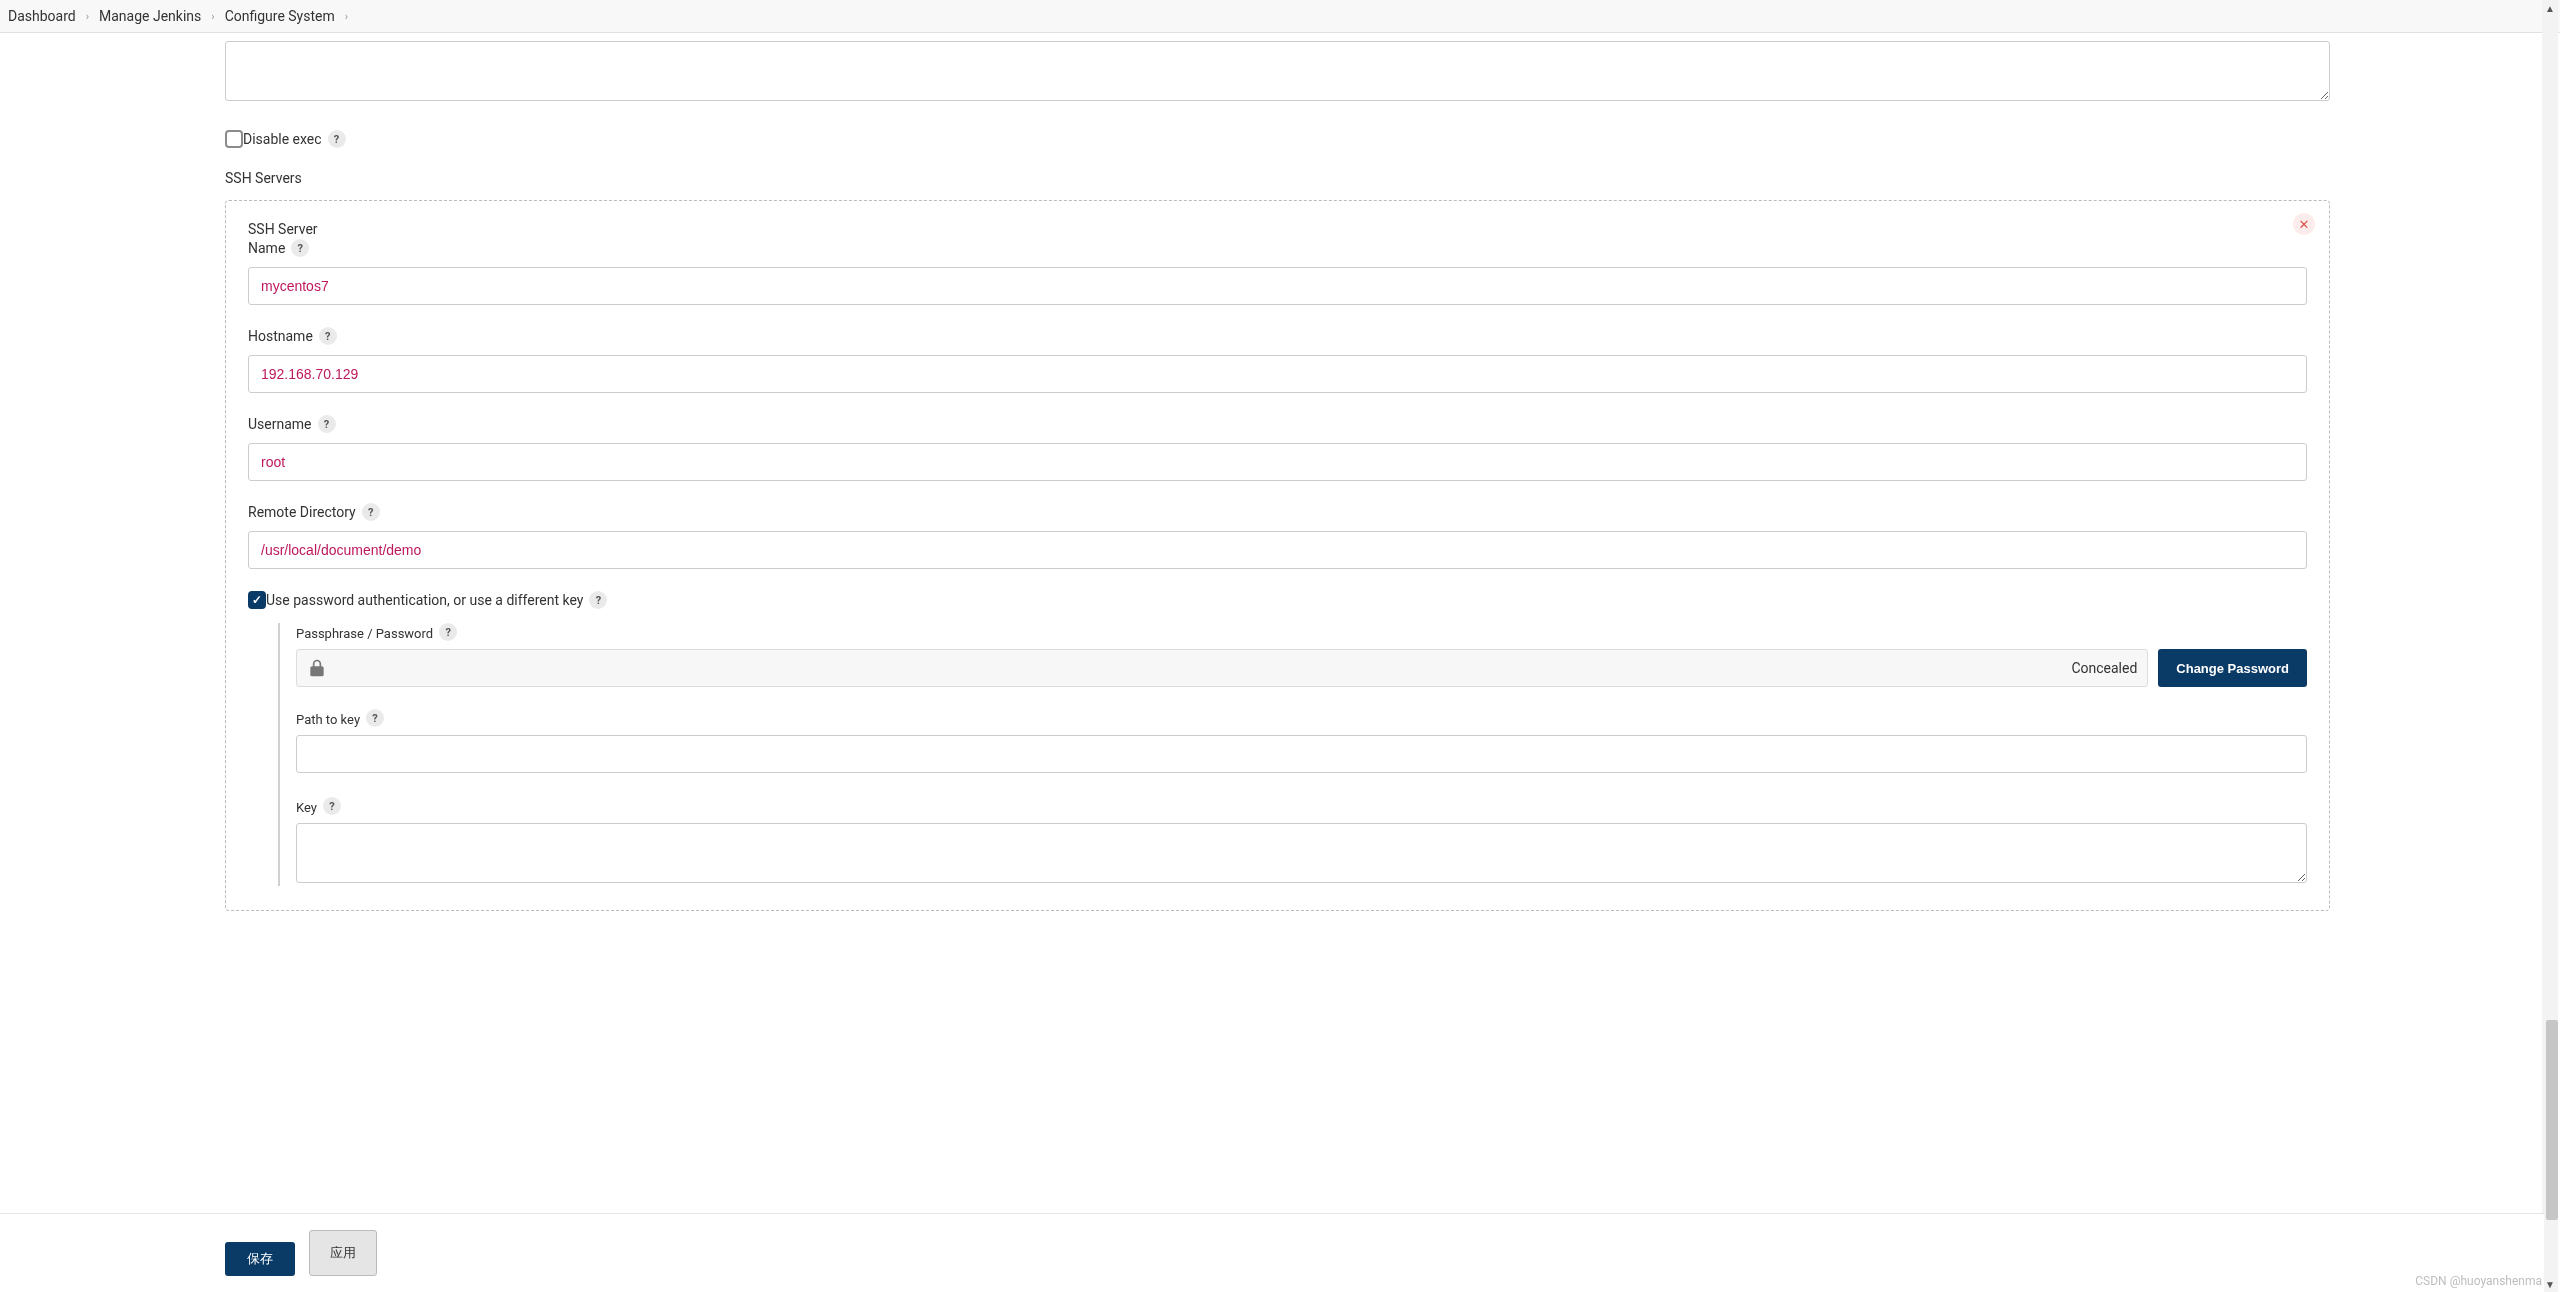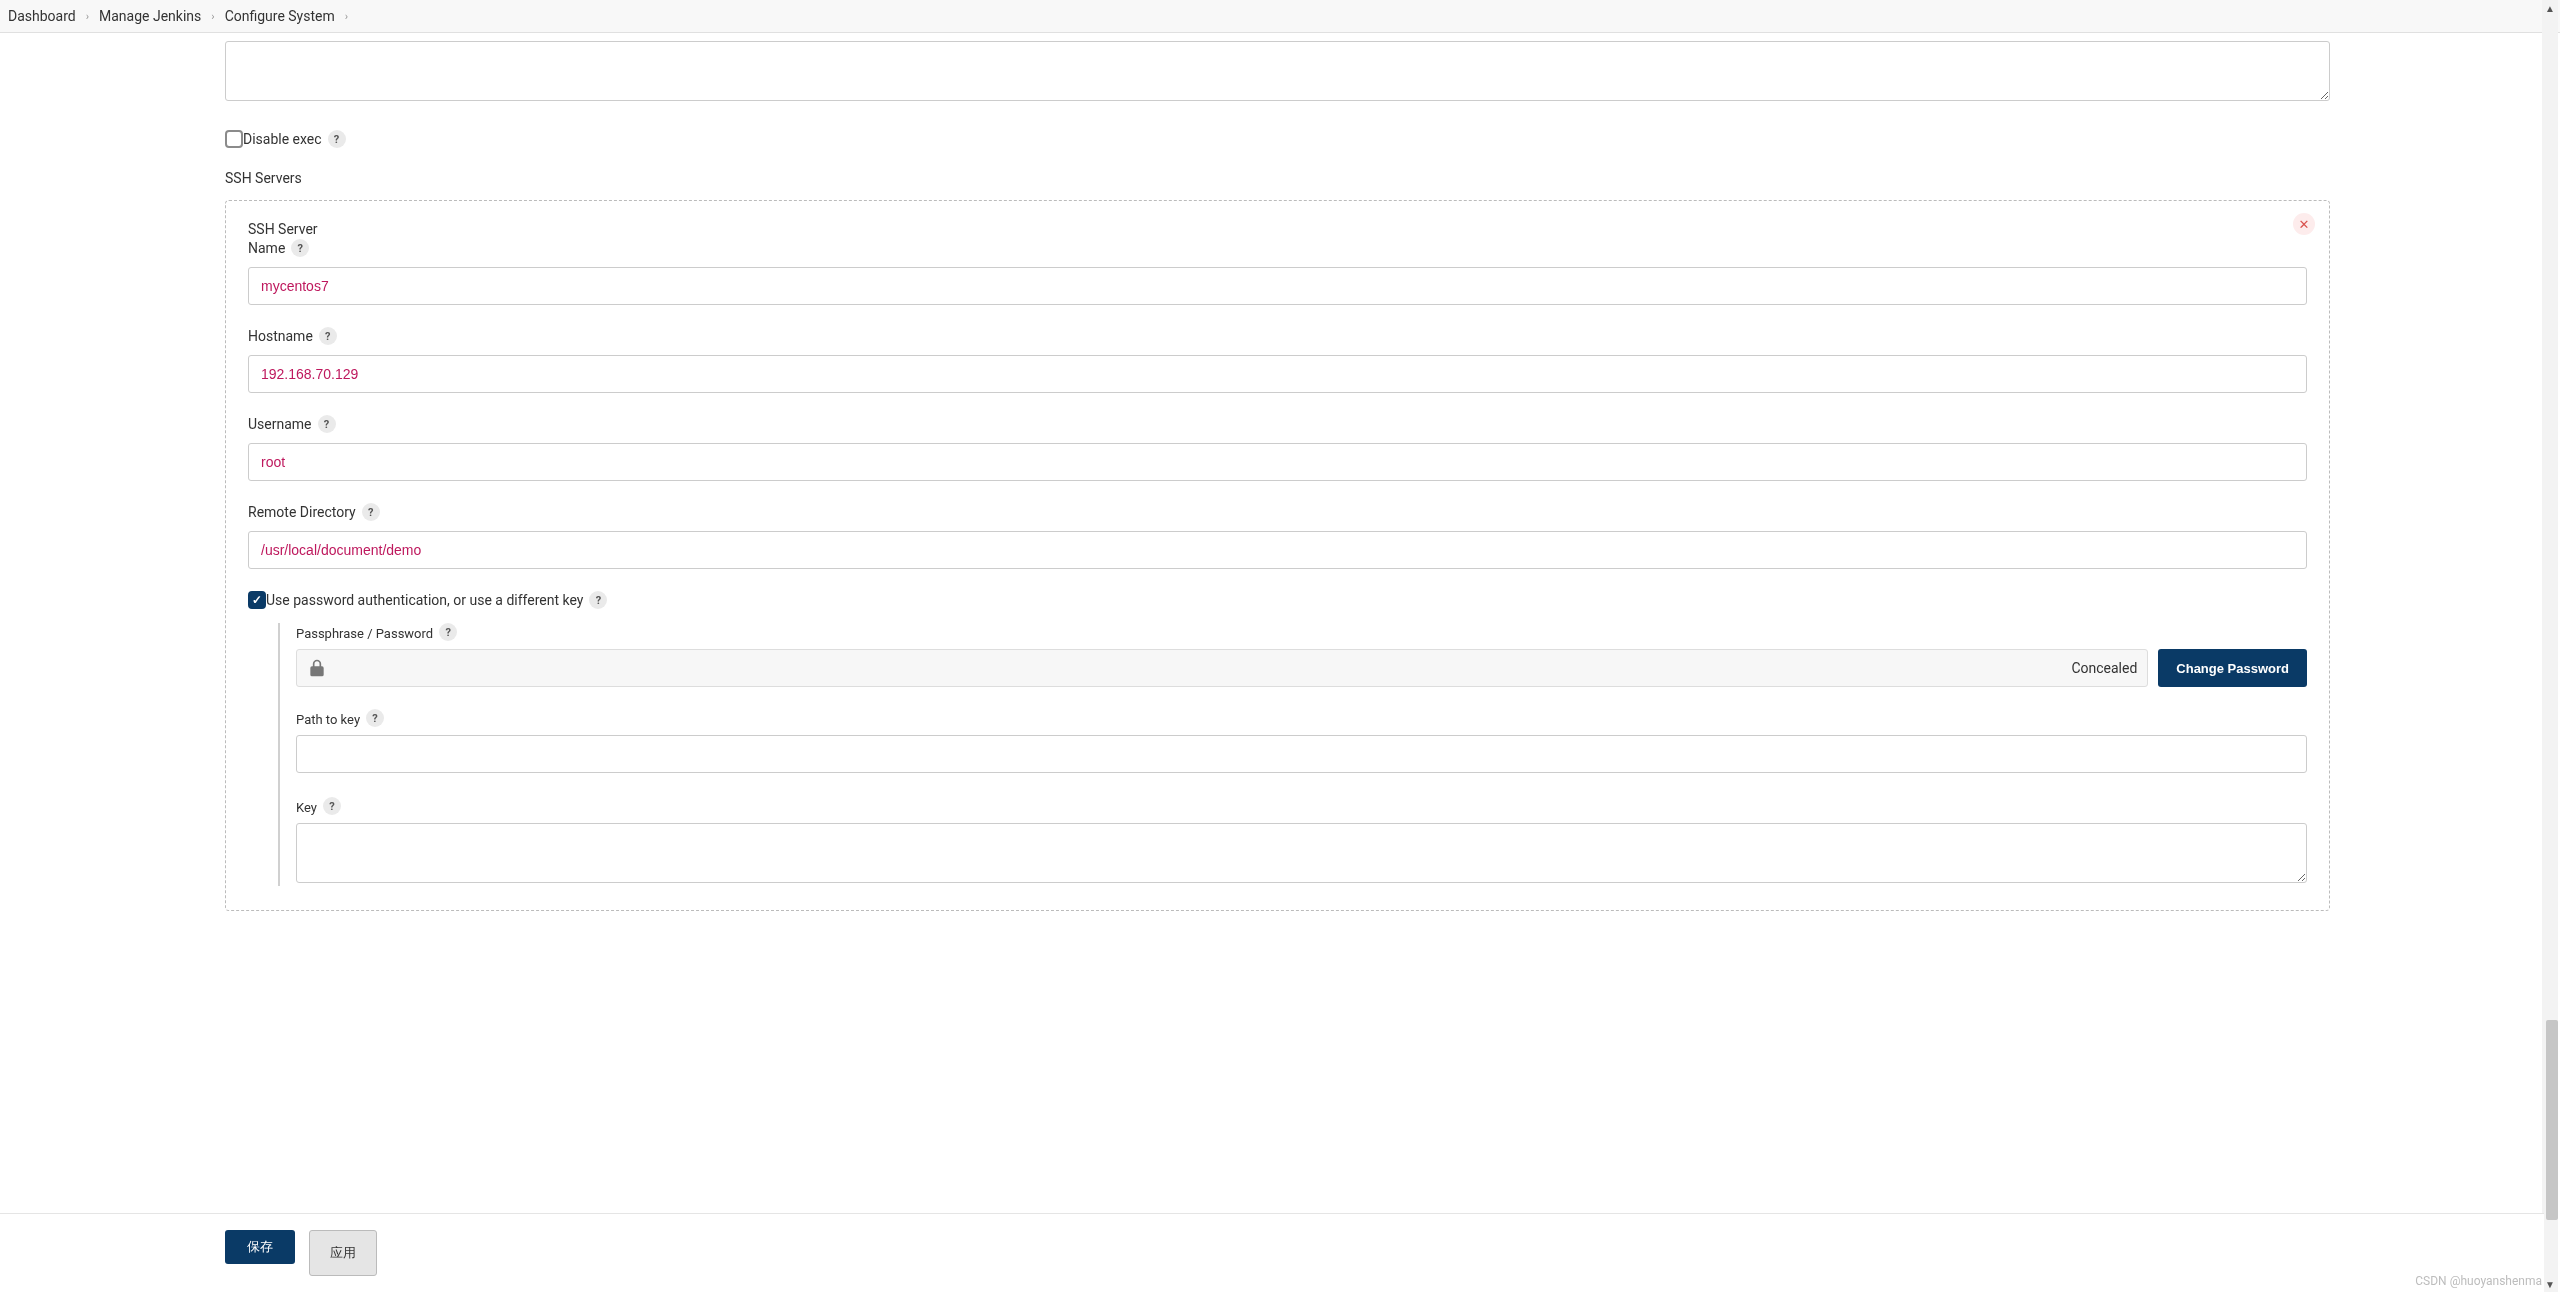--- a/index.html
+++ b/index.html
@@ -174,21 +174,21 @@
   }
   .footer-bar {
     position: absolute;
     bottom: 0;
     left: 0; right: 16px;
     border-top: 1px solid #e5e5e5;
     background: #fff;
     padding: 16px 0 16px 225px;
     display: flex;
     gap: 14px;
-    align-items: flex-start;
+    align-items: flex-end;
   }
   .btn-primary {
     background: #0a3a66;
     color: #fff;
     border: none;
     border-radius: 3px;
     padding: 8px 22px;
     font-size: 13px;
     cursor: pointer;
   }

